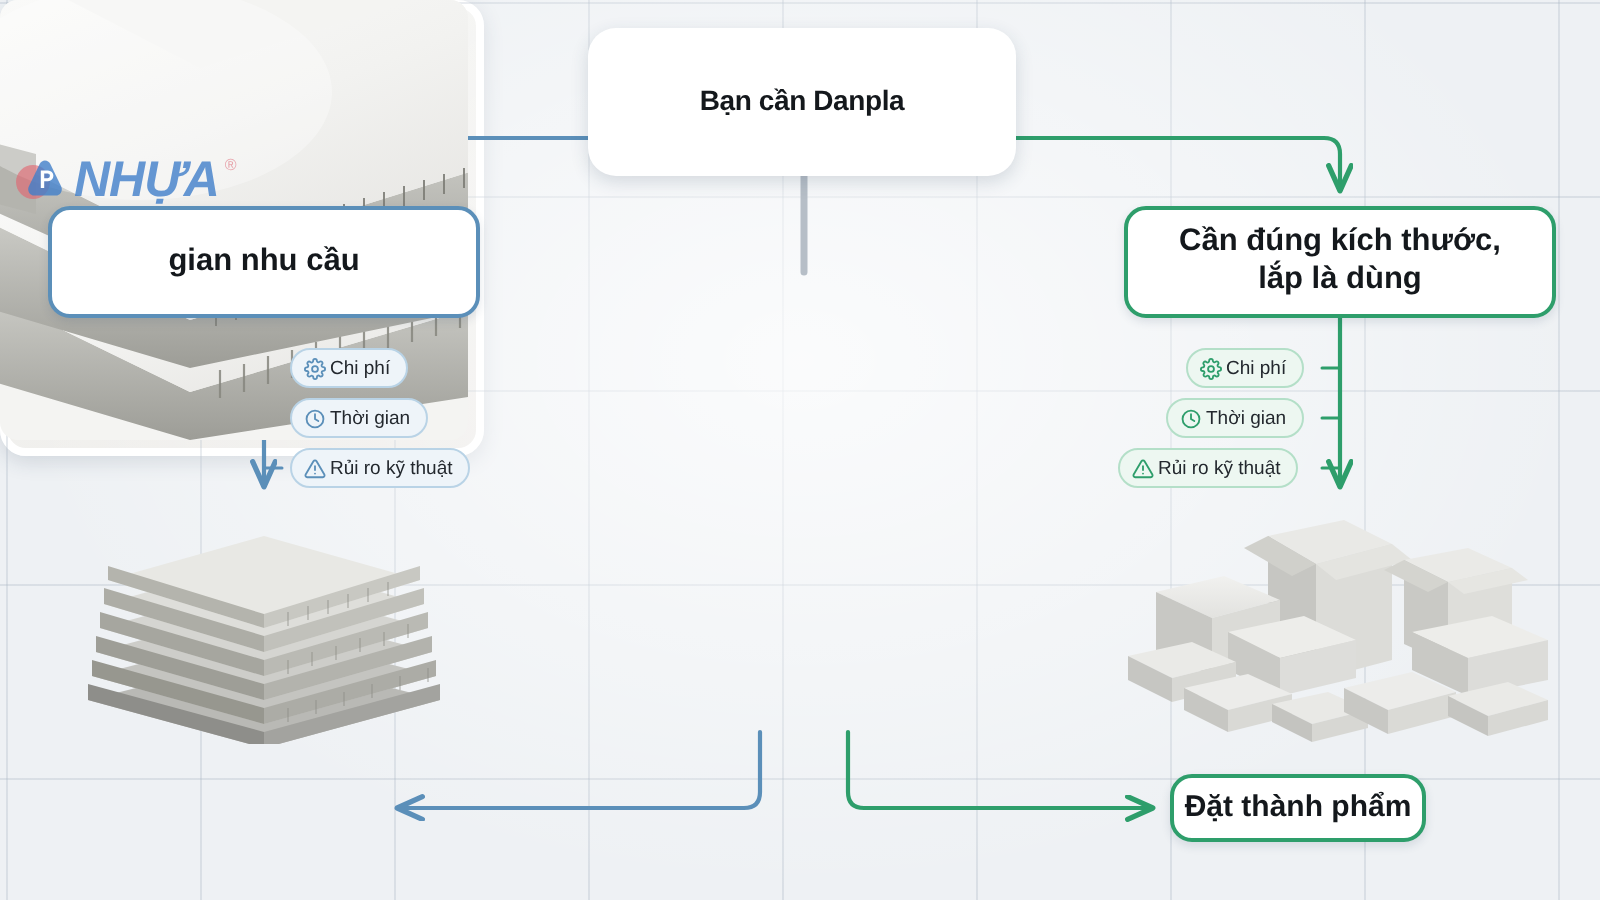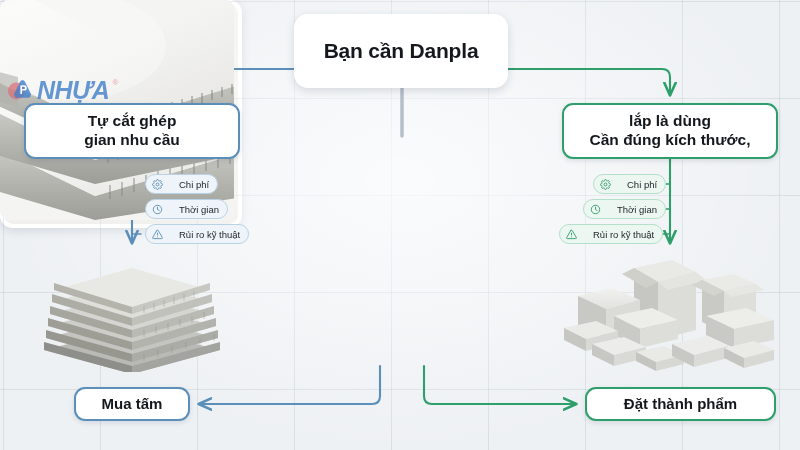--- a/index.html
+++ b/index.html
@@ -59,21 +59,21 @@
     text-align: center;
     color: #14181c;
     font-weight: bold;
     line-height: 1.22;
     box-shadow: 0 2px 5px rgba(40,60,90,0.13);
   }
 
   #title-node {
     left: 294px; top: 14px;
     width: 214px; height: 74px;
-    font-size: 21px;
+    font-size: 14px;
     border-radius: 14px;
     letter-spacing: -0.2px;
     box-shadow: 0 3px 9px rgba(40,60,90,0.16);
     z-index: 6;
   }
 
   #left-branch-node {
     left: 24px; top: 103px;
     width: 216px; height: 56px;
     font-size: 15.5px;
@@ -92,33 +92,33 @@
   #left-result-node {
     left: 74px; top: 387px;
     width: 116px; height: 34px;
     font-size: 15px;
     border: 2px solid #5b8fb9;
     z-index: 5;
   }
 
   #right-result-node {
     left: 585px; top: 387px;
-    width: 191px; height: 34px;
+    width: 128px; height: 34px;
     font-size: 15px;
     border: 2px solid #2e9e6b;
     z-index: 5;
   }
 
   
   .chip {
     position: absolute;
     height: 20px;
     display: flex;
     align-items: center;
-    gap: 16px;
+    gap: 2px;
     padding: 0 8px 0 6px;
     border-radius: 10px;
     font-size: 9.5px;
     color: #23282e;
     white-space: nowrap;
     z-index: 5;
   }
   .chip.blue {
     background: #eef4f9;
     border: 1px solid #b9d3e6;
@@ -213,21 +213,20 @@
   </svg>
 
   <div class="node" id="title-node">
     <div>
       <div>Bạn cần Danpla</div>
     </div>
   </div>
 
   <div class="node" id="left-branch-node">
     <div>
-      <div>Tự cắt ghép</div>
       <div>gian nhu cầu</div>
     </div>
   </div>
 
   <div class="chip blue" style="left:145px; top:174px;">
     <span>
       <svg width="11" height="11" viewBox="0 0 24 24" fill="none" stroke="#5b8fb9" stroke-width="2">
         <circle cx="12" cy="12" r="3.2"></circle>
         <path d="M19.4 15a1.6 1.6 0 0 0 .32 1.77l.06.06a2 2 0 1 1-2.83 2.83l-.06-.06a1.6 1.6 0 0 0-1.77-.32 1.6 1.6 0 0 0-1 1.47V21a2 2 0 1 1-4 0v-.11a1.6 1.6 0 0 0-1.05-1.46 1.6 1.6 0 0 0-1.77.32l-.06.06a2 2 0 1 1-2.83-2.83l.06-.06a1.6 1.6 0 0 0 .32-1.77 1.6 1.6 0 0 0-1.47-1H3a2 2 0 1 1 0-4h.11a1.6 1.6 0 0 0 1.46-1.05 1.6 1.6 0 0 0-.32-1.77l-.06-.06a2 2 0 1 1 2.83-2.83l.06.06a1.6 1.6 0 0 0 1.77.32H9a1.6 1.6 0 0 0 1-1.47V3a2 2 0 1 1 4 0v.11a1.6 1.6 0 0 0 1 1.47 1.6 1.6 0 0 0 1.77-.32l.06-.06a2 2 0 1 1 2.83 2.83l-.06.06a1.6 1.6 0 0 0-.32 1.77V9a1.6 1.6 0 0 0 1.47 1H21a2 2 0 1 1 0 4h-.11a1.6 1.6 0 0 0-1.47 1z"></path>
       </svg>
@@ -308,28 +307,25 @@
             <line x1="132" y1="105" x2="132" y2="98"></line>
           <line x1="146" y1="101" x2="146" y2="94"></line>
             <line x1="160" y1="97" x2="160" y2="90"></line>
           <line x1="174" y1="93" x2="174" y2="86"></line>
             <line x1="188" y1="89" x2="188" y2="82"></line>
         </g>
       </g>
     </svg>
   </div>
 
-  <div class="node" id="left-result-node">
-    <span>Mua tấm</span>
-  </div>
 
   <div class="node" id="right-branch-node">
     <div>
+      <div>Cần đúng kích thước,</div>
       <div>lắp là dùng</div>
-      <div>Cần đúng kích thước,</div>
     </div>
   </div>
 
   <div class="chip green" style="left:593px; top:174px;">
     <span>
       <svg width="11" height="11" viewBox="0 0 24 24" fill="none" stroke="#2e9e6b" stroke-width="2">
         <circle cx="12" cy="12" r="3.2"></circle>
         <path d="M19.4 15a1.6 1.6 0 0 0 .32 1.77l.06.06a2 2 0 1 1-2.83 2.83l-.06-.06a1.6 1.6 0 0 0-1.77-.32 1.6 1.6 0 0 0-1 1.47V21a2 2 0 1 1-4 0v-.11a1.6 1.6 0 0 0-1.05-1.46 1.6 1.6 0 0 0-1.77.32l-.06.06a2 2 0 1 1-2.83-2.83l.06-.06a1.6 1.6 0 0 0 .32-1.77 1.6 1.6 0 0 0-1.47-1H3a2 2 0 1 1 0-4h.11a1.6 1.6 0 0 0 1.46-1.05 1.6 1.6 0 0 0-.32-1.77l-.06-.06a2 2 0 1 1 2.83-2.83l.06.06a1.6 1.6 0 0 0 1.77.32H9a1.6 1.6 0 0 0 1-1.47V3a2 2 0 1 1 4 0v.11a1.6 1.6 0 0 0 1 1.47 1.6 1.6 0 0 0 1.77-.32l.06-.06a2 2 0 1 1 2.83 2.83l-.06.06a1.6 1.6 0 0 0-.32 1.77V9a1.6 1.6 0 0 0 1.47 1H21a2 2 0 1 1 0 4h-.11a1.6 1.6 0 0 0-1.47 1z"></path>
       </svg>
     </span>

